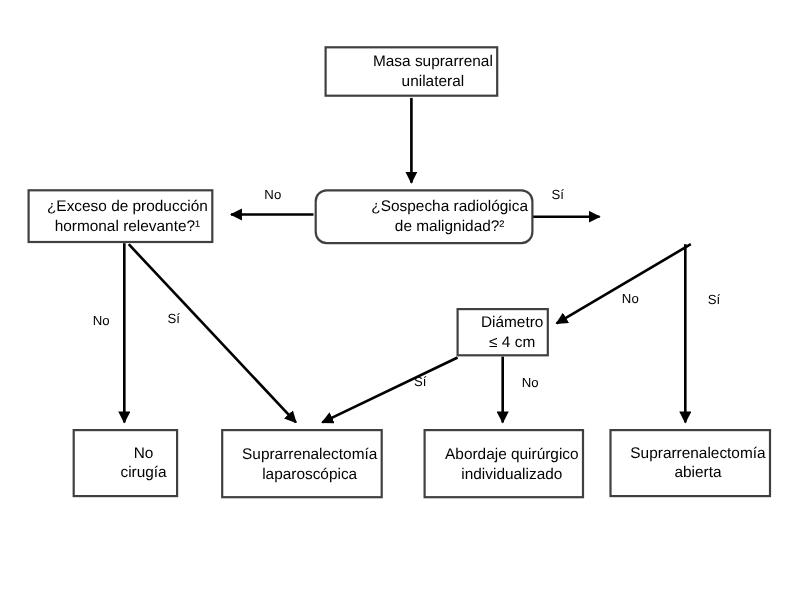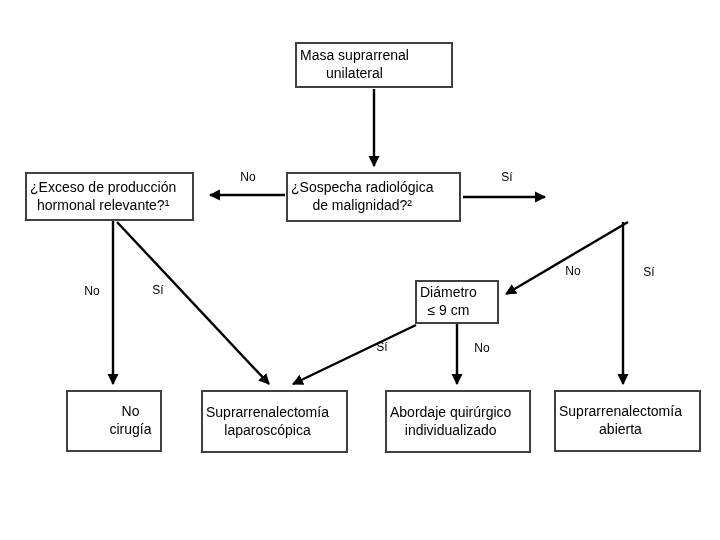--- a/index.html
+++ b/index.html
@@ -16,21 +16,21 @@
     position:relative;width:720px;height:540px;
     background:var(--background);overflow:hidden;
   }
   .arrows{position:absolute;left:0;top:0;width:720px;height:540px;}
   .arrows line{stroke:var(--arrow);stroke-width:2.4;}
   .arrows #ah path{fill:var(--arrow);}
   .node{
     position:absolute;box-sizing:border-box;
     background:var(--box-fill);
     border:2px solid var(--box-border);
-    display:flex;align-items:center;justify-content:flex-start;
+    display:flex;align-items:center;justify-content:flex-end;
     text-align:center;color:var(--text);
     font-size:14px;line-height:1.28;
     padding:2px 3px;
   }
   .node span{white-space:pre-line;}
   .edge-label{
     position:absolute;width:36px;text-align:center;
     font-size:12px;color:var(--text);line-height:1.1;
   }
 </style>
@@ -54,34 +54,34 @@
     <line x1="628" y1="222" x2="506" y2="294" marker-end="url(#ah)"></line>
     <line x1="457" y1="324" x2="457" y2="384" marker-end="url(#ah)"></line>
     <line x1="416" y1="325" x2="293" y2="384" marker-end="url(#ah)"></line>
   </svg>
 
   <div class="node" style="left:295px;top:42px;width:158px;height:46px;">
     <span>Masa suprarrenal
 unilateral</span>
   </div>
 
-  <div class="node" style="left:286px;top:172px;width:175px;height:50px;">
+  <div class="node" style="left:286px;top:172px;width:199px;height:50px;border-radius:11px;">
     <span>¿Sospecha radiológica
 de malignidad?²</span>
   </div>
 
   <div class="node" style="left:25px;top:172px;width:169px;height:49px;">
     <span>¿Exceso de producción
 hormonal relevante?¹</span>
   </div>
 
 
   <div class="node" style="left:415px;top:280px;width:84px;height:44px;">
     <span>Diámetro
-≤ 9 cm</span>
+≤ 4 cm</span>
   </div>
 
   <div class="node" style="left:66px;top:390px;width:96px;height:62px;padding-left:36px;">
     <span>No cirugía</span>
   </div>
 
   <div class="node" style="left:201px;top:390px;width:147px;height:63px;">
     <span>Suprarrenalectomía
 laparoscópica</span>
   </div>

